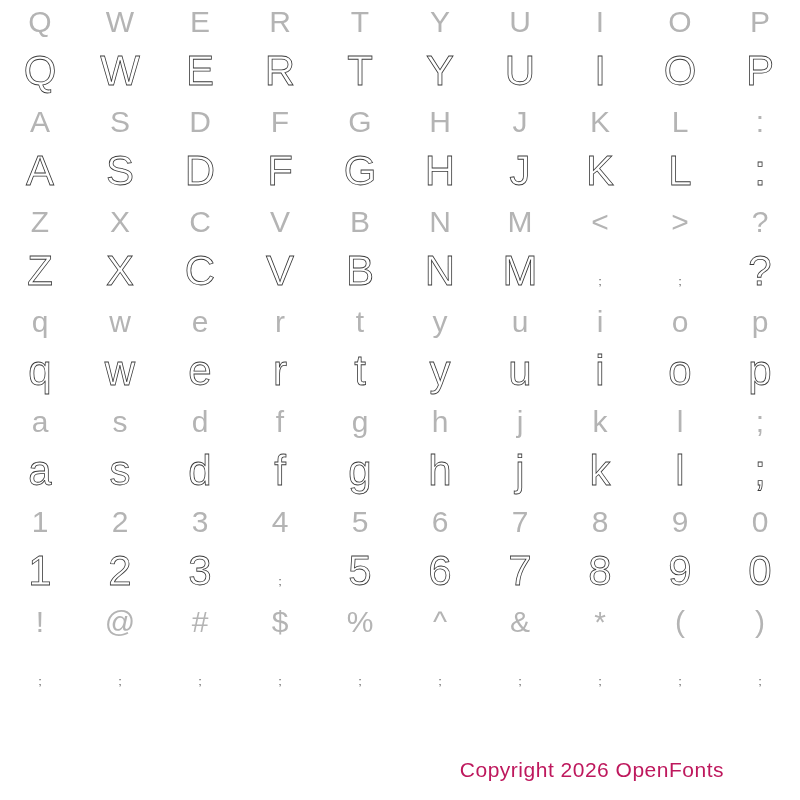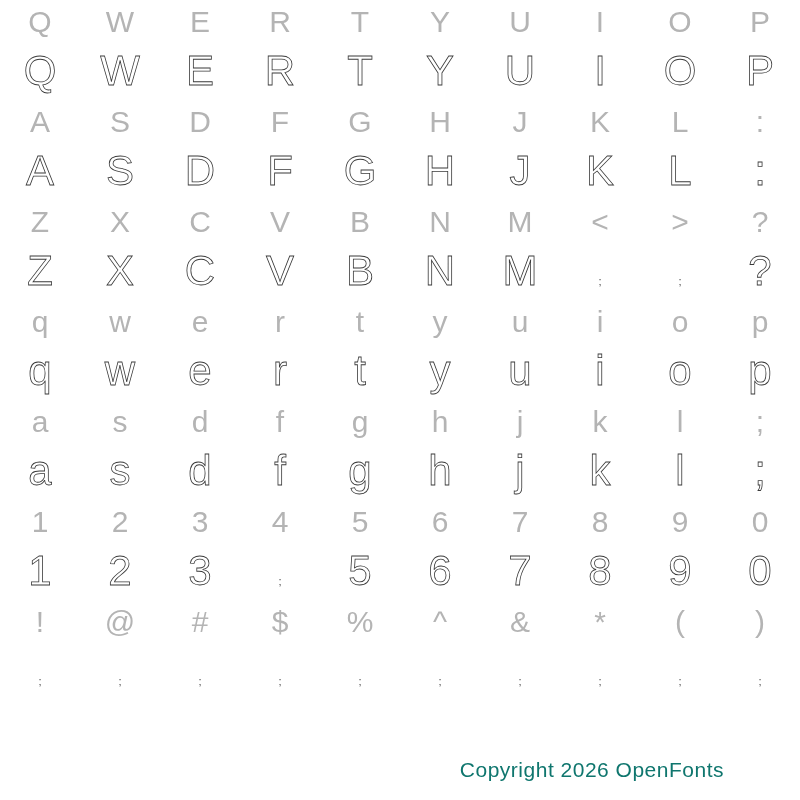--- a/index.html
+++ b/index.html
@@ -52,21 +52,21 @@
   .g.missing {
     font-size: 11px;
     color: #4a4a4a;
   }
   .copyright {
     position: absolute;
     top: 759px;
     right: 76px;
     font-size: 21px;
     line-height: 1;
-    color: #0f766e;
+    color: #be185d;
     letter-spacing: 0.5px;
   }
 </style>
 </head>
 <body>
 
 <div class="canvas">
   <div id="character-grid">
       <div class="row ref-row" style="top: 7px;">
         <span class="cell"><span class="g">Q</span></span>

